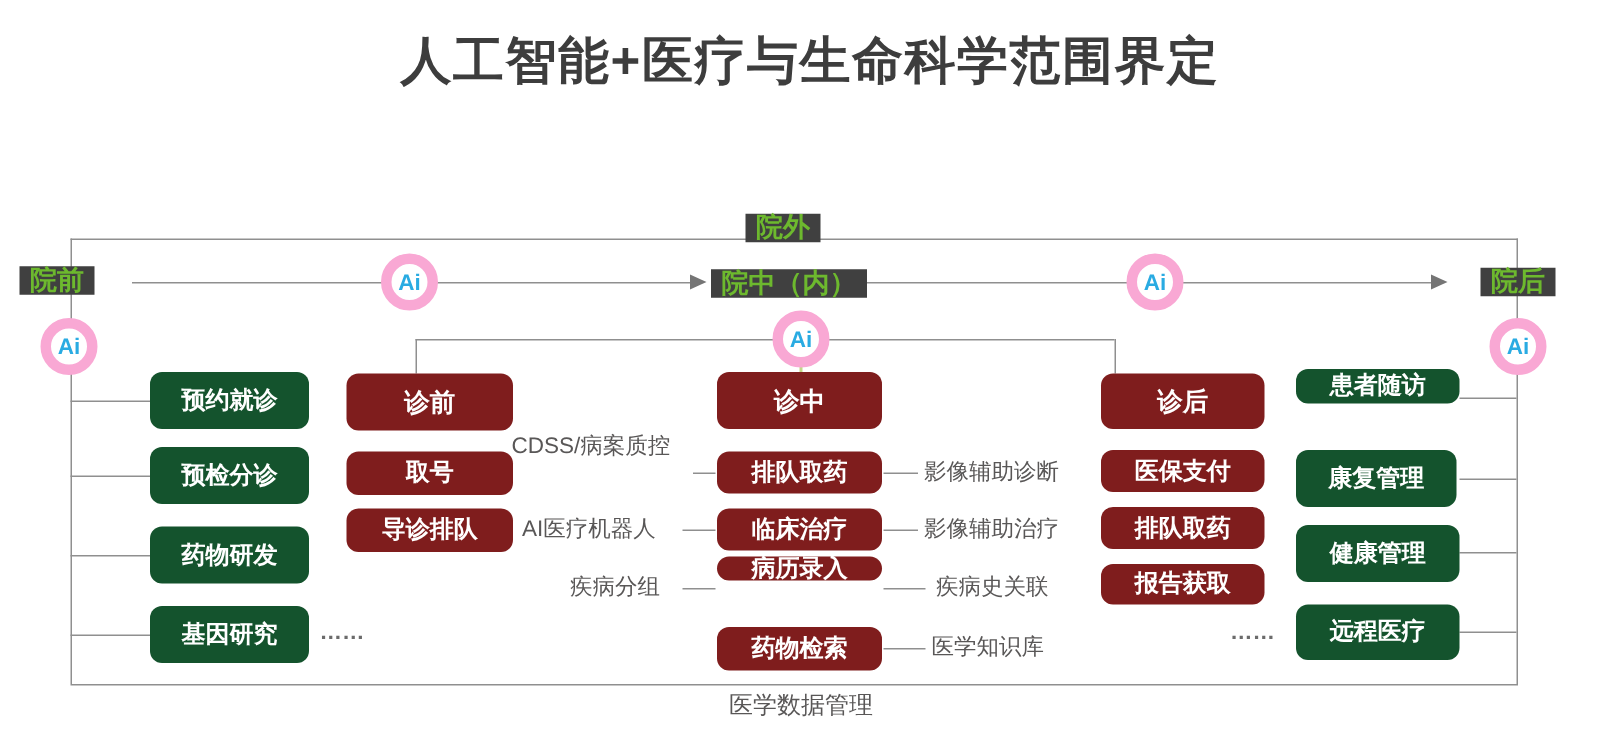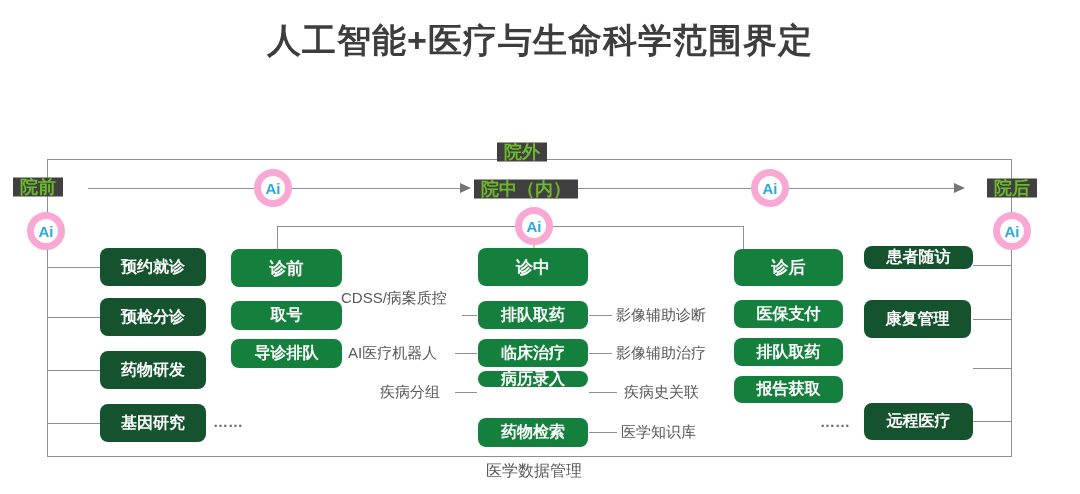--- a/index.html
+++ b/index.html
@@ -29,21 +29,21 @@
     position:absolute; transform:translate(-50%,-50%);
     width:24px; height:24px; border:7px solid #f9a8d4; border-radius:50%;
     background:#ffffff; display:flex; align-items:center; justify-content:center;
     color:#29abe2; font-weight:bold; font-size:15px; line-height:1;
   }
   .box {
     position:absolute; border-radius:8px; color:#ffffff; font-weight:bold;
     display:flex; align-items:center; justify-content:center;
     font-size:16px; white-space:nowrap;
   }
-  .box.dark  { background:#15803d; }
+  .box.dark  { background:#7f1d1d; }
   .box.light { background:#14532d; }
   .box.hdr   { font-size:17px; }
   .glabel {
     position:absolute; color:#595757; font-size:15px; line-height:18px;
     white-space:nowrap;
   }
   .center-x { transform:translateX(-50%); }
   .dots {
     position:absolute; color:#6b6b6b; font-weight:bold; font-size:15px;
     line-height:15px; white-space:nowrap;
@@ -117,20 +117,21 @@
   <div class="box dark" style="left:478px; top:418px; width:110px; height:29px;">药物检索</div>
 
   <div class="box dark hdr" style="left:734px; top:249px; width:109px; height:37px;">诊后</div>
   <div class="box dark" style="left:734px; top:300px; width:109px; height:28px;">医保支付</div>
   <div class="box dark" style="left:734px; top:338px; width:109px; height:28px;">排队取药</div>
   <div class="box dark" style="left:734px; top:376px; width:109px; height:27px;">报告获取</div>
   <div class="dots" style="left:820px; top:414px;">……</div>
 
   <div class="box light" style="left:864px; top:246px; width:109px; height:23px;">患者随访</div>
   <div class="box light" style="left:864px; top:300px; width:107px; height:38px;">康复管理</div>
+  <div class="box light" style="left:864px; top:350px; width:109px; height:38px;">健康管理</div>
   <div class="box light" style="left:864px; top:403px; width:109px; height:37px;">远程医疗</div>
 
   <div class="glabel" style="left:341px; top:289px;">CDSS/病案质控</div>
   <div class="glabel" style="left:348px; top:344px;">AI医疗机器人</div>
   <div class="glabel" style="left:380px; top:383px;">疾病分组</div>
   <div class="glabel" style="left:616px; top:306px;">影像辅助诊断</div>
   <div class="glabel" style="left:616px; top:344px;">影像辅助治疗</div>
   <div class="glabel" style="left:624px; top:383px;">疾病史关联</div>
   <div class="glabel" style="left:621px; top:423px;">医学知识库</div>
   <div class="glabel center-x" style="left:534px; top:462px; font-size:16px;">医学数据管理</div>

